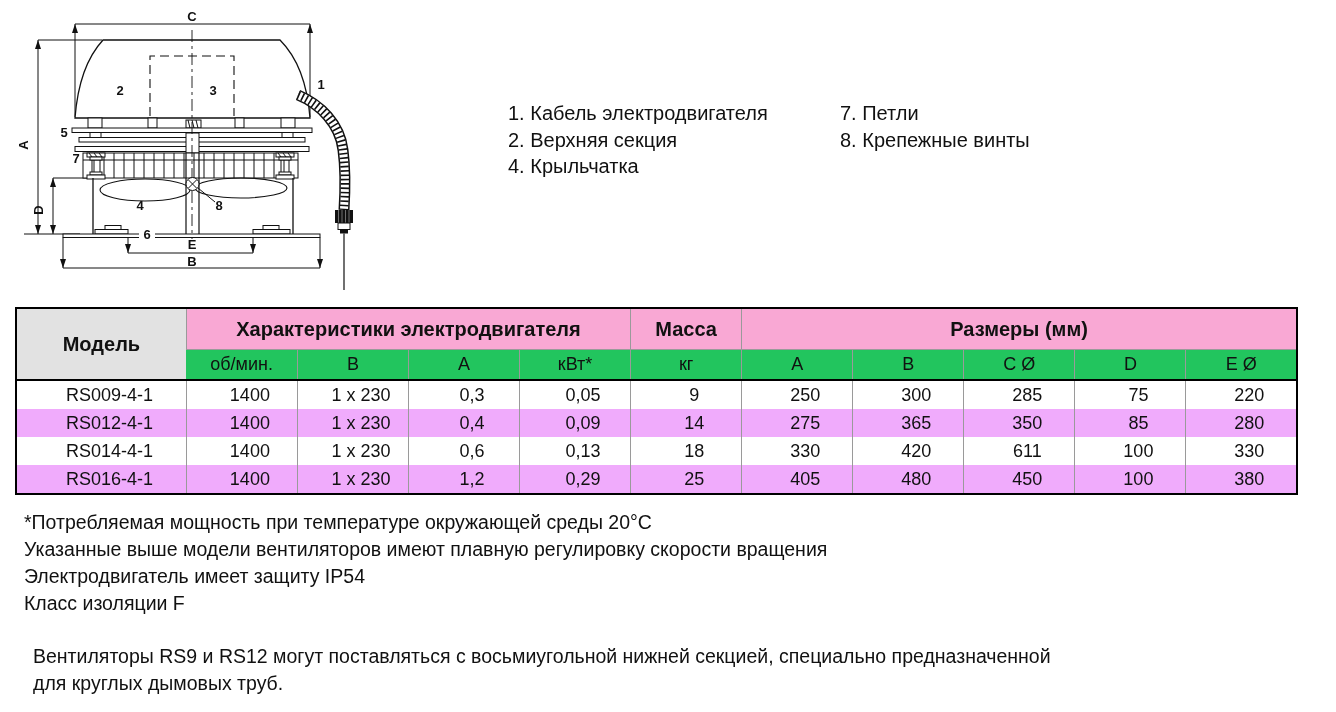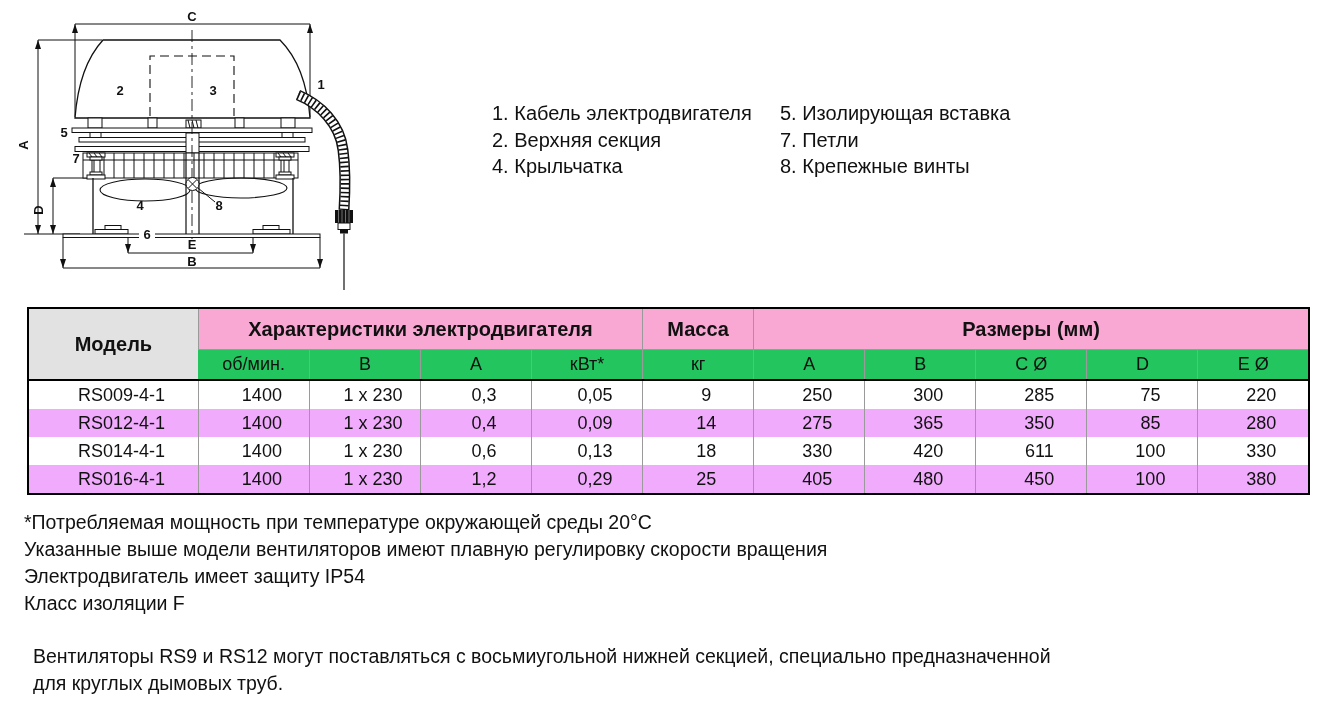--- a/index.html
+++ b/index.html
@@ -6,27 +6,27 @@
   body{
     width:1336px;height:712px;background:#ffffff;position:relative;overflow:hidden;
     font-family:"Liberation Sans", sans-serif;color:#111;
     -webkit-font-smoothing:antialiased;
   }
   
   #drawing{position:absolute;left:10px;top:4px;width:420px;height:292px;}
   #drawing text{font-family:"Liberation Sans",sans-serif;font-size:13px;font-weight:bold;fill:#111;}
   
   .legend{
-    position:absolute;left:492px;top:100px;
+    position:absolute;left:508px;top:100px;
     display:grid;grid-template-columns:288px auto;column-gap:0;
-    font-size:20px;line-height:26.5px;white-space:nowrap;
+    font-size:20px;line-height:26.5px;white-space:nowrap;gap:44px;
   }
   
   #spec-table{
-    position:absolute;left:27px;top:307px;width:1283px;
+    position:absolute;left:15px;top:307px;width:1283px;
     border-collapse:collapse;table-layout:fixed;
     border:2px solid #000;
   }
   #spec-table th,#spec-table td{text-align:center;vertical-align:middle;padding:0;}
   #spec-table .gh{
     font-size:20px;font-weight:bold;height:40px;background:#f9a8d4;
     border-left:1px solid #9a9a9a;border-bottom:1px solid #9a9a9a;
   }
   #spec-table .model-h{
     font-size:20px;font-weight:bold;background:#e2e2e2;border-bottom:2px solid #000;
@@ -188,21 +188,20 @@
   <text x="209" y="206" text-anchor="middle">8</text>
 </svg>
 
 <div class="legend">
   <div>
     <div>1. Кабель электродвигателя</div>
     <div>2. Верхняя секция</div>
     <div>4. Крыльчатка</div>
   </div>
   <div>
-    <div>5. Изолирующая вставка</div>
     <div>7. Петли</div>
     <div>8. Крепежные винты</div>
   </div>
 </div>
 
 <table id="spec-table">
   <colgroup>
     <col style="width:13.3%">
     <col style="width:8.67%">
       <col style="width:8.67%">

